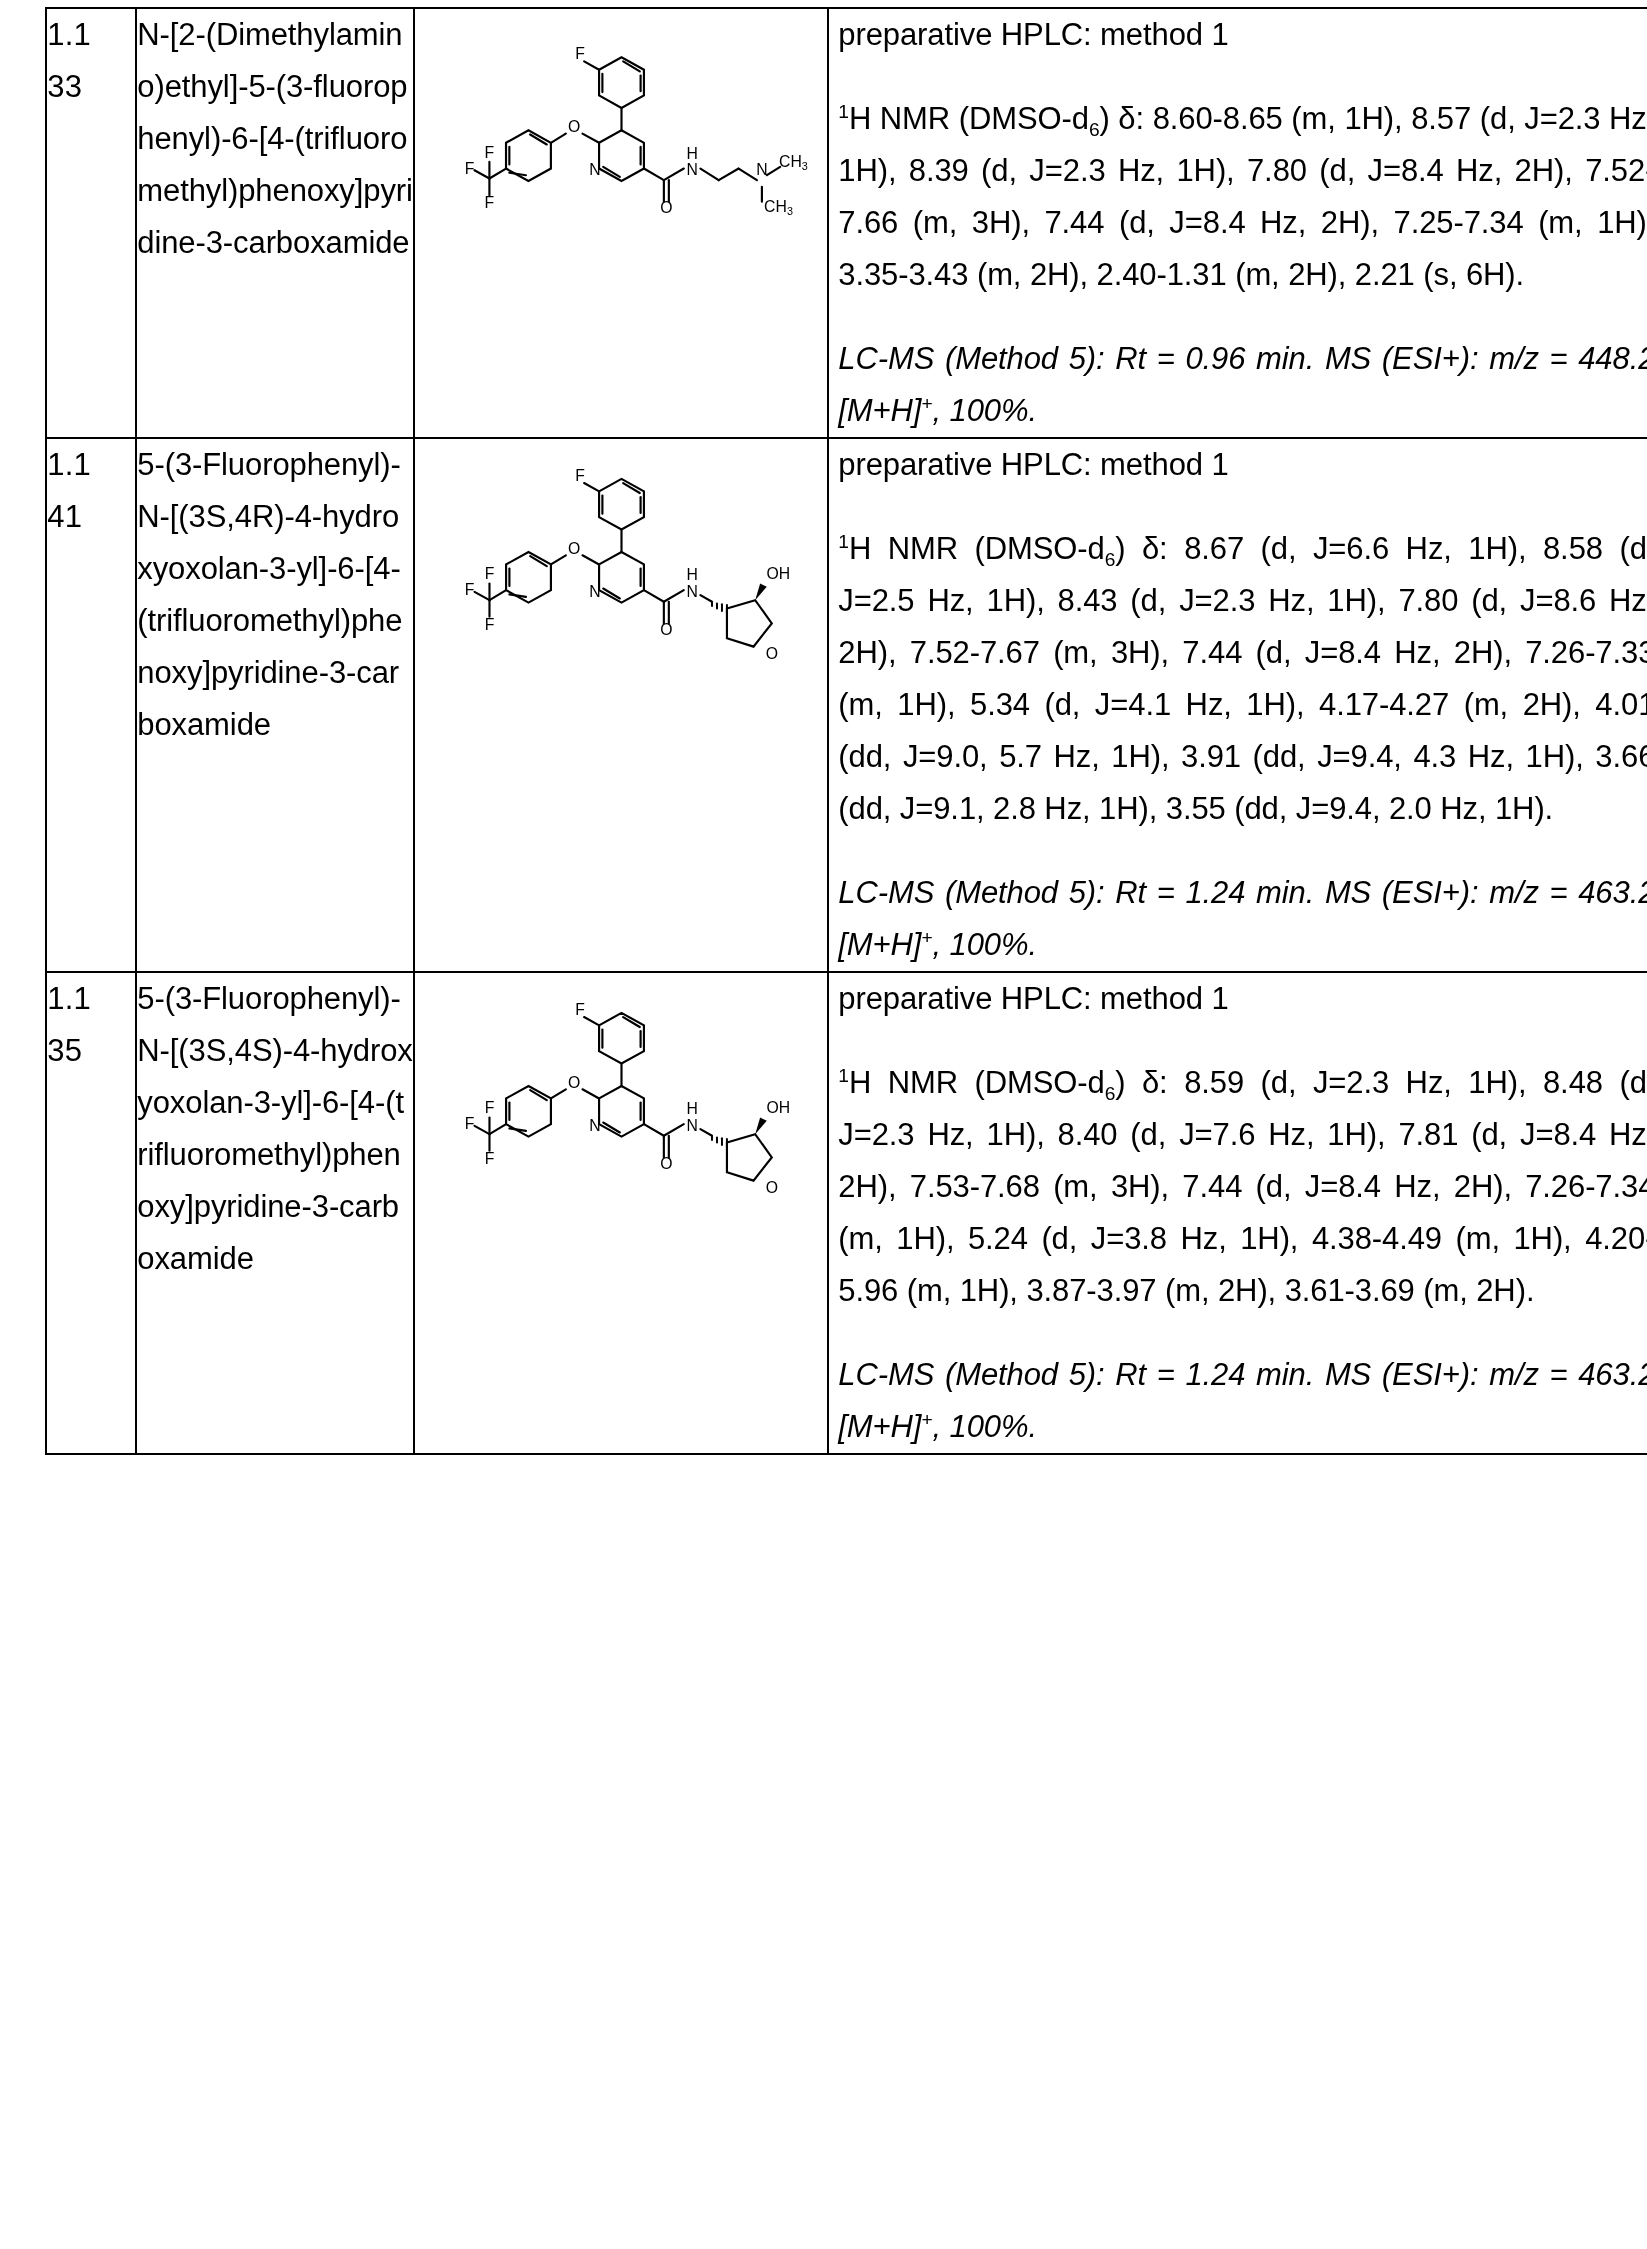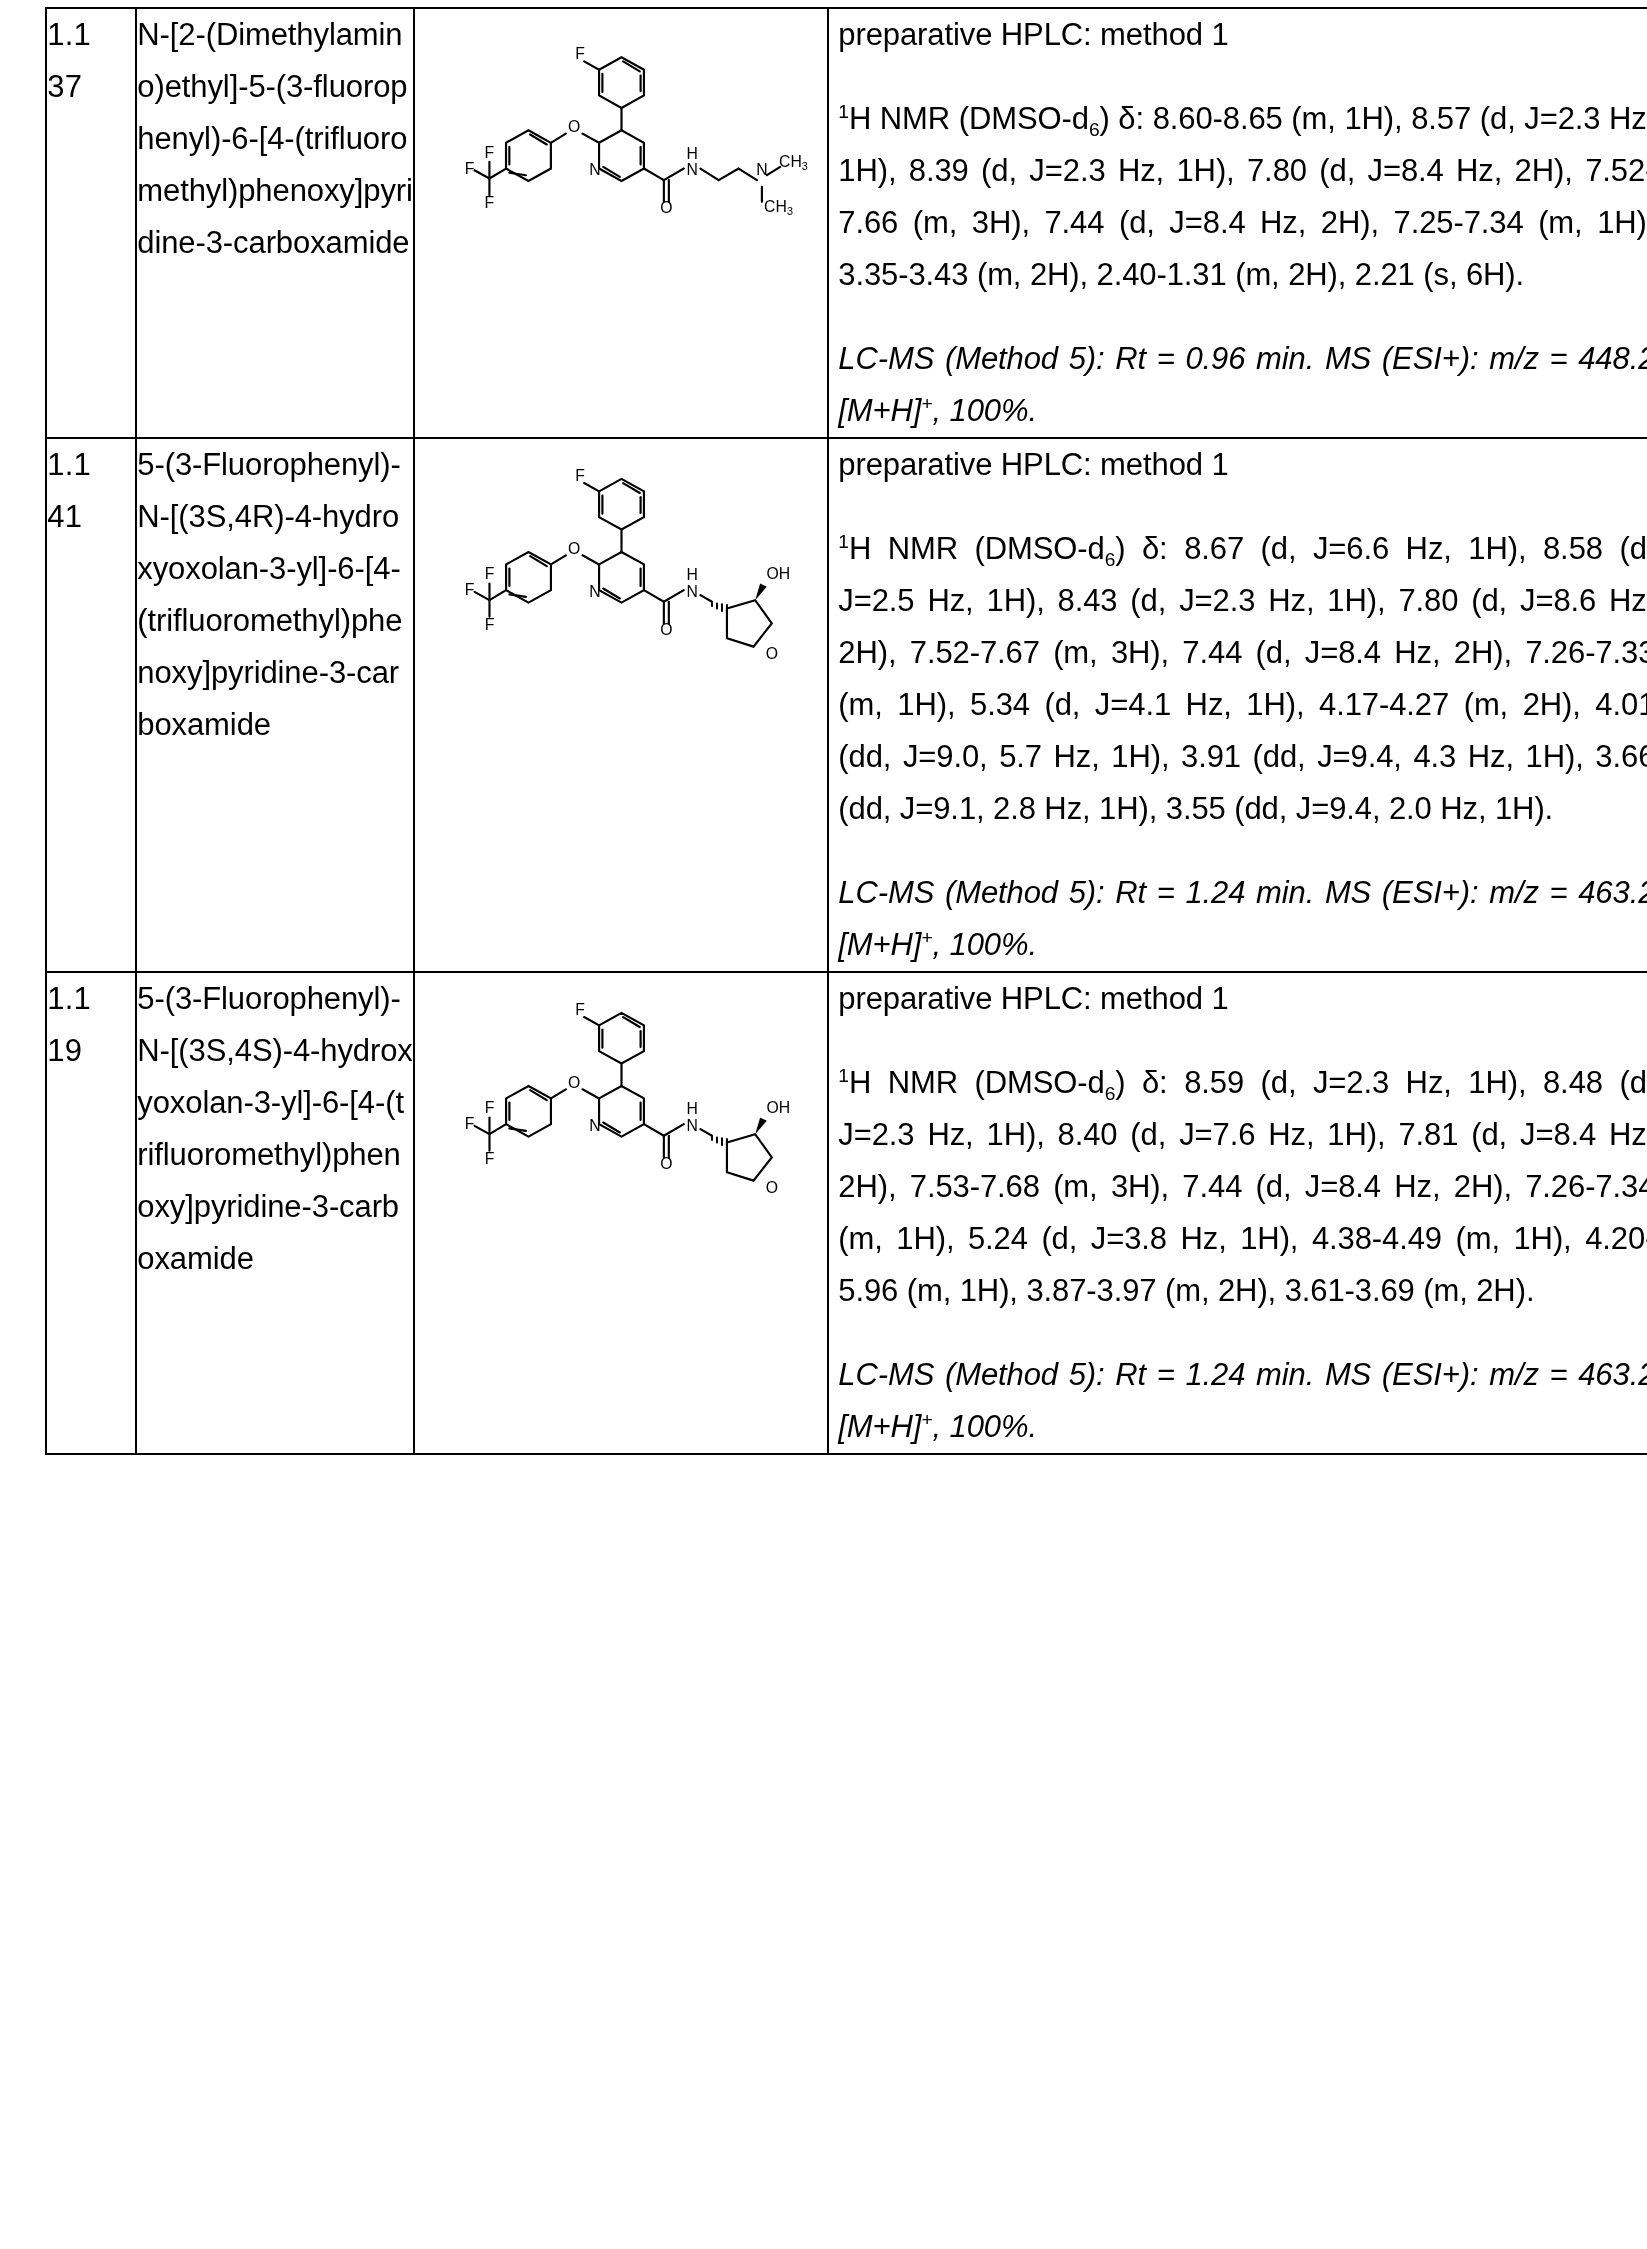--- a/index.html
+++ b/index.html
@@ -100,21 +100,21 @@
       <col class="col-num">
         <col class="col-name">
         <col class="col-struct">
         <col class="col-data">
     </colgroup>
     <tbody>
 
       <tr>
         <td class="cell-num">
           <span class="num-line">1.1</span>
-          <span class="num-line">37</span>
+          <span class="num-line">33</span>
         </td>
 
         <td class="cell-name">N-[2-(Dimethylamino)ethyl]-5-(3-fluorophenyl)-6-[4-(trifluoromethyl)phenoxy]pyridine-3-carboxamide</td>
 
         <td class="cell-struct">
           <div class="struct-wrap">
             <svg width="391" height="324" viewBox="0 0 470 390" xmlns="http://www.w3.org/2000/svg">
               <g stroke="#000" stroke-width="2.6" fill="none" stroke-linecap="round">
 
                 <polygon points="208,55 235,40 262,55 262,86 235,101 208,86"></polygon>
@@ -253,21 +253,21 @@
         <td class="cell-data">
           <p>preparative HPLC: method 1</p>
           <p><sup>1</sup><span>H NMR (DMSO-d</span><sub>6</sub><span>) δ: 8.67 (d, J=6.6 Hz, 1H), 8.58 (d, J=2.5 Hz, 1H), 8.43 (d, J=2.3 Hz, 1H), 7.80 (d, J=8.6 Hz, 2H), 7.52-7.67 (m, 3H), 7.44 (d, J=8.4 Hz, 2H), 7.26-7.33 (m, 1H), 5.34 (d, J=4.1 Hz, 1H), 4.17-4.27 (m, 2H), 4.01 (dd, J=9.0, 5.7 Hz, 1H), 3.91 (dd, J=9.4, 4.3 Hz, 1H), 3.66 (dd, J=9.1, 2.8 Hz, 1H), 3.55 (dd, J=9.4, 2.0 Hz, 1H).</span></p>
           <p><span>LC-MS (Method 5): Rt = 1.24 min. MS (ESI+): m/z = 463.2 [M+H]</span><sup>+</sup><span>, 100%.</span></p>
         </td>
       </tr>
 
       <tr>
         <td class="cell-num">
           <span class="num-line">1.1</span>
-          <span class="num-line">19</span>
+          <span class="num-line">35</span>
         </td>
 
         <td class="cell-name">5-(3-Fluorophenyl)-N-[(3S,4S)-4-hydroxyoxolan-3-yl]-6-[4-(trifluoromethyl)phenoxy]pyridine-3-carboxamide</td>
 
         <td class="cell-struct">
           <div class="struct-wrap">
             <svg width="391" height="274" viewBox="0 0 470 330" xmlns="http://www.w3.org/2000/svg">
               <g stroke="#000" stroke-width="2.6" fill="none" stroke-linecap="round">
                 <polygon points="208,45 235,30 262,45 262,76 235,91 208,76"></polygon>
                 <line x1="212" y1="50" x2="212" y2="72"></line>

